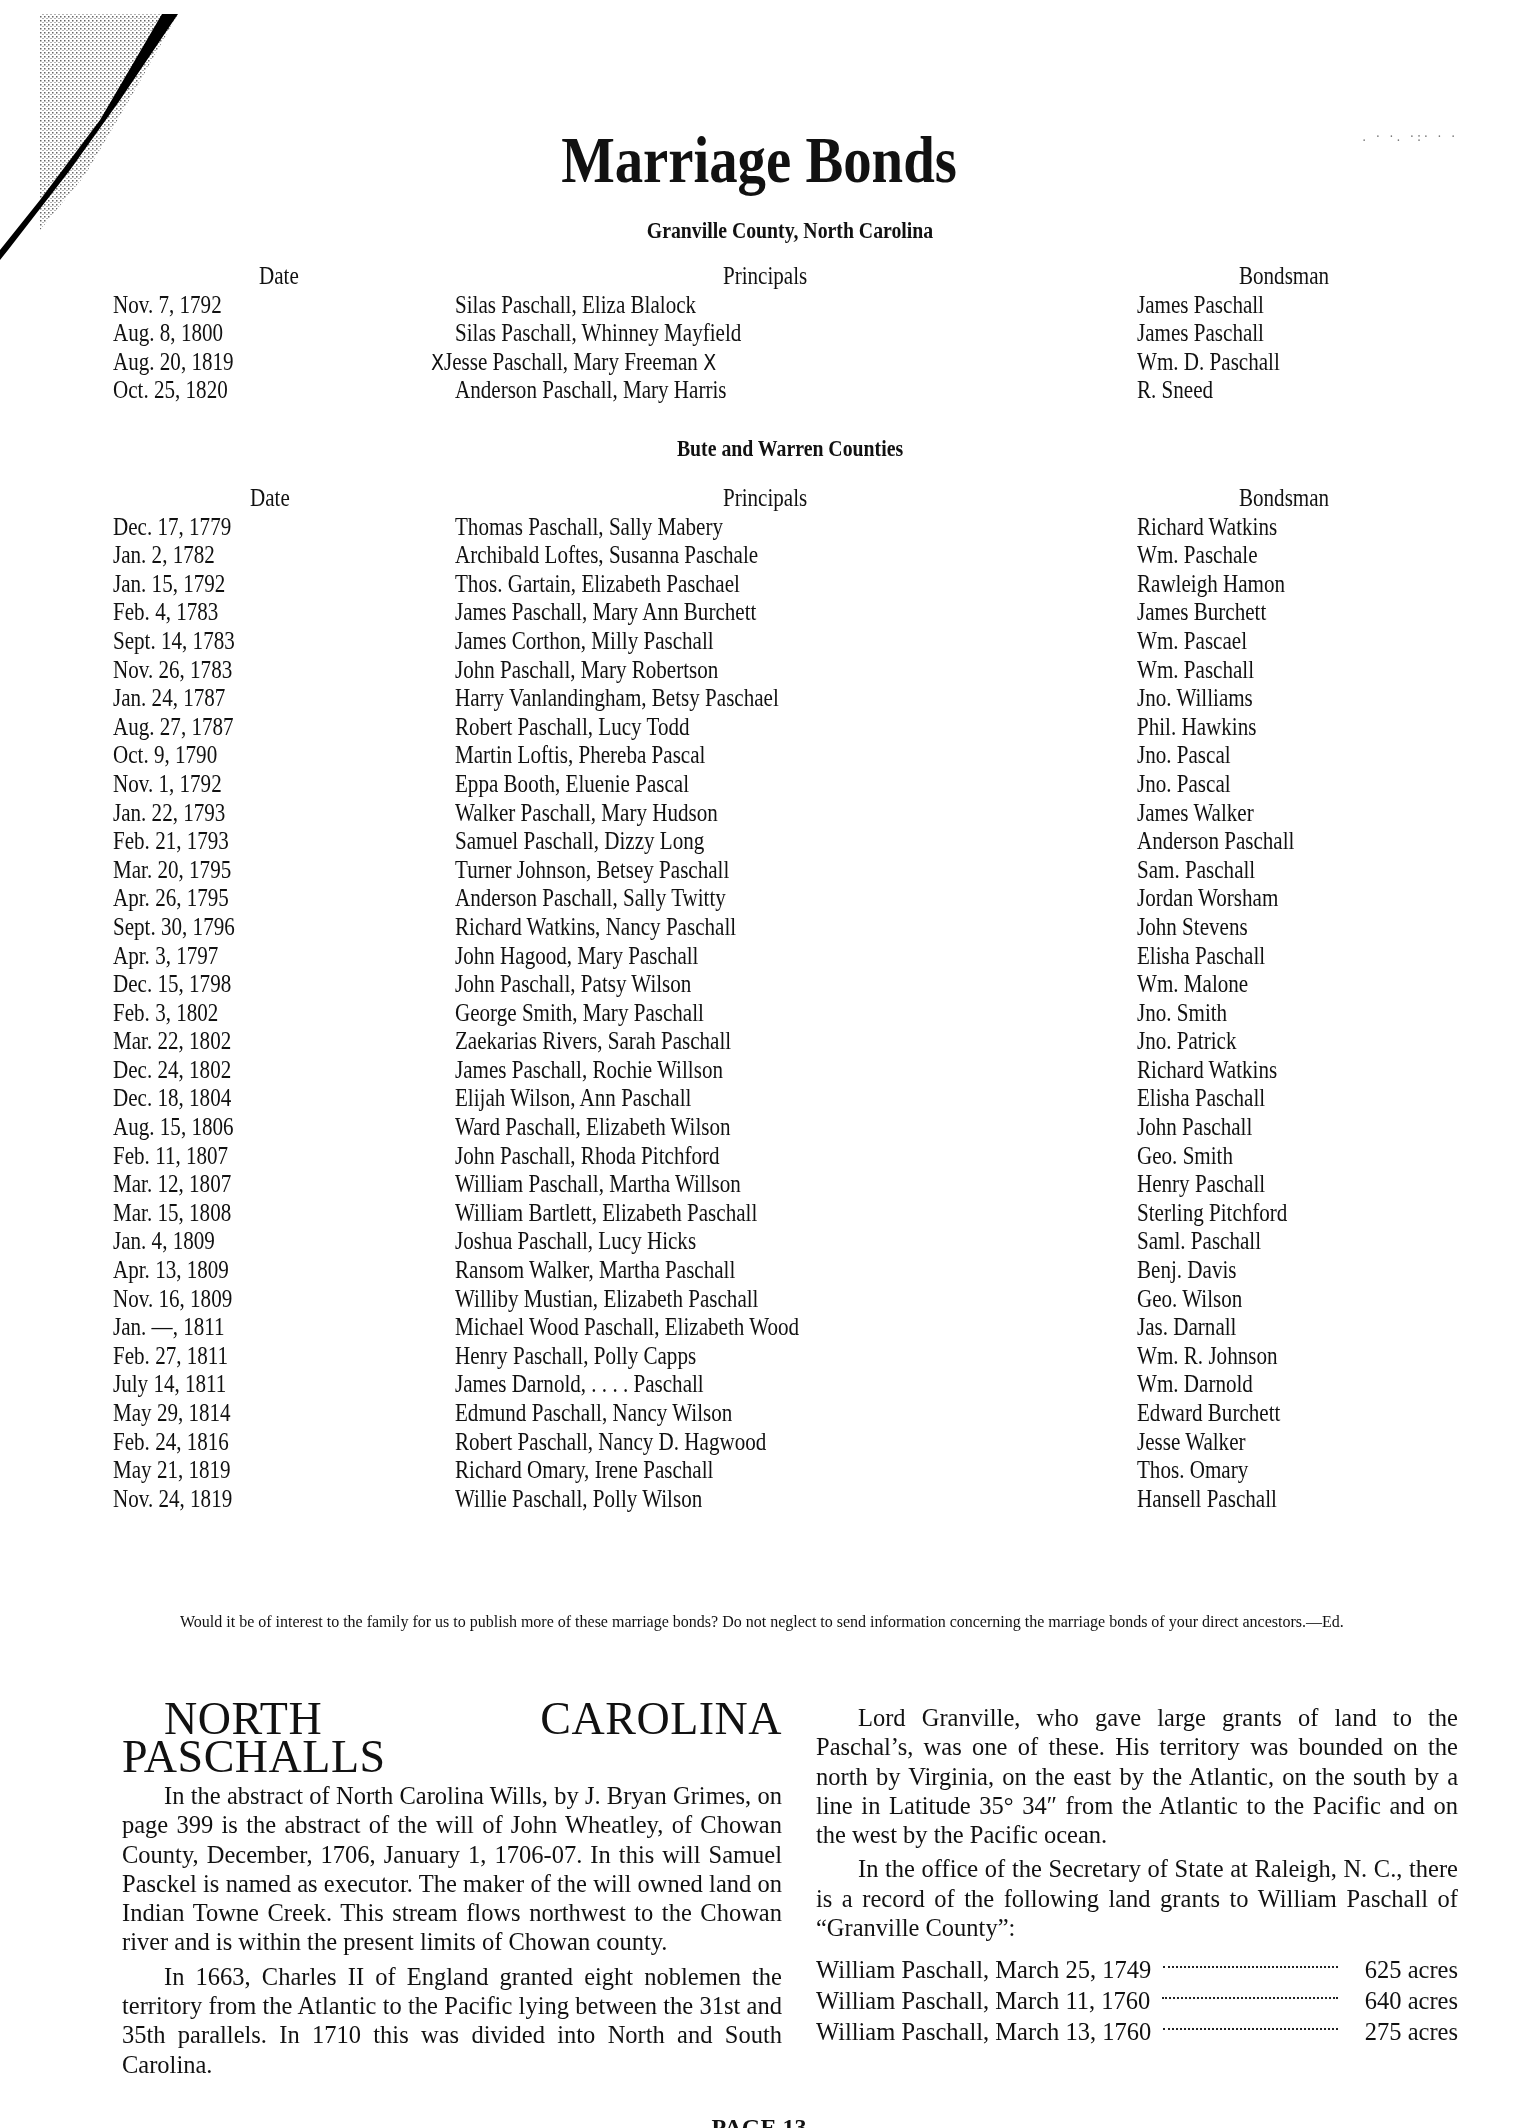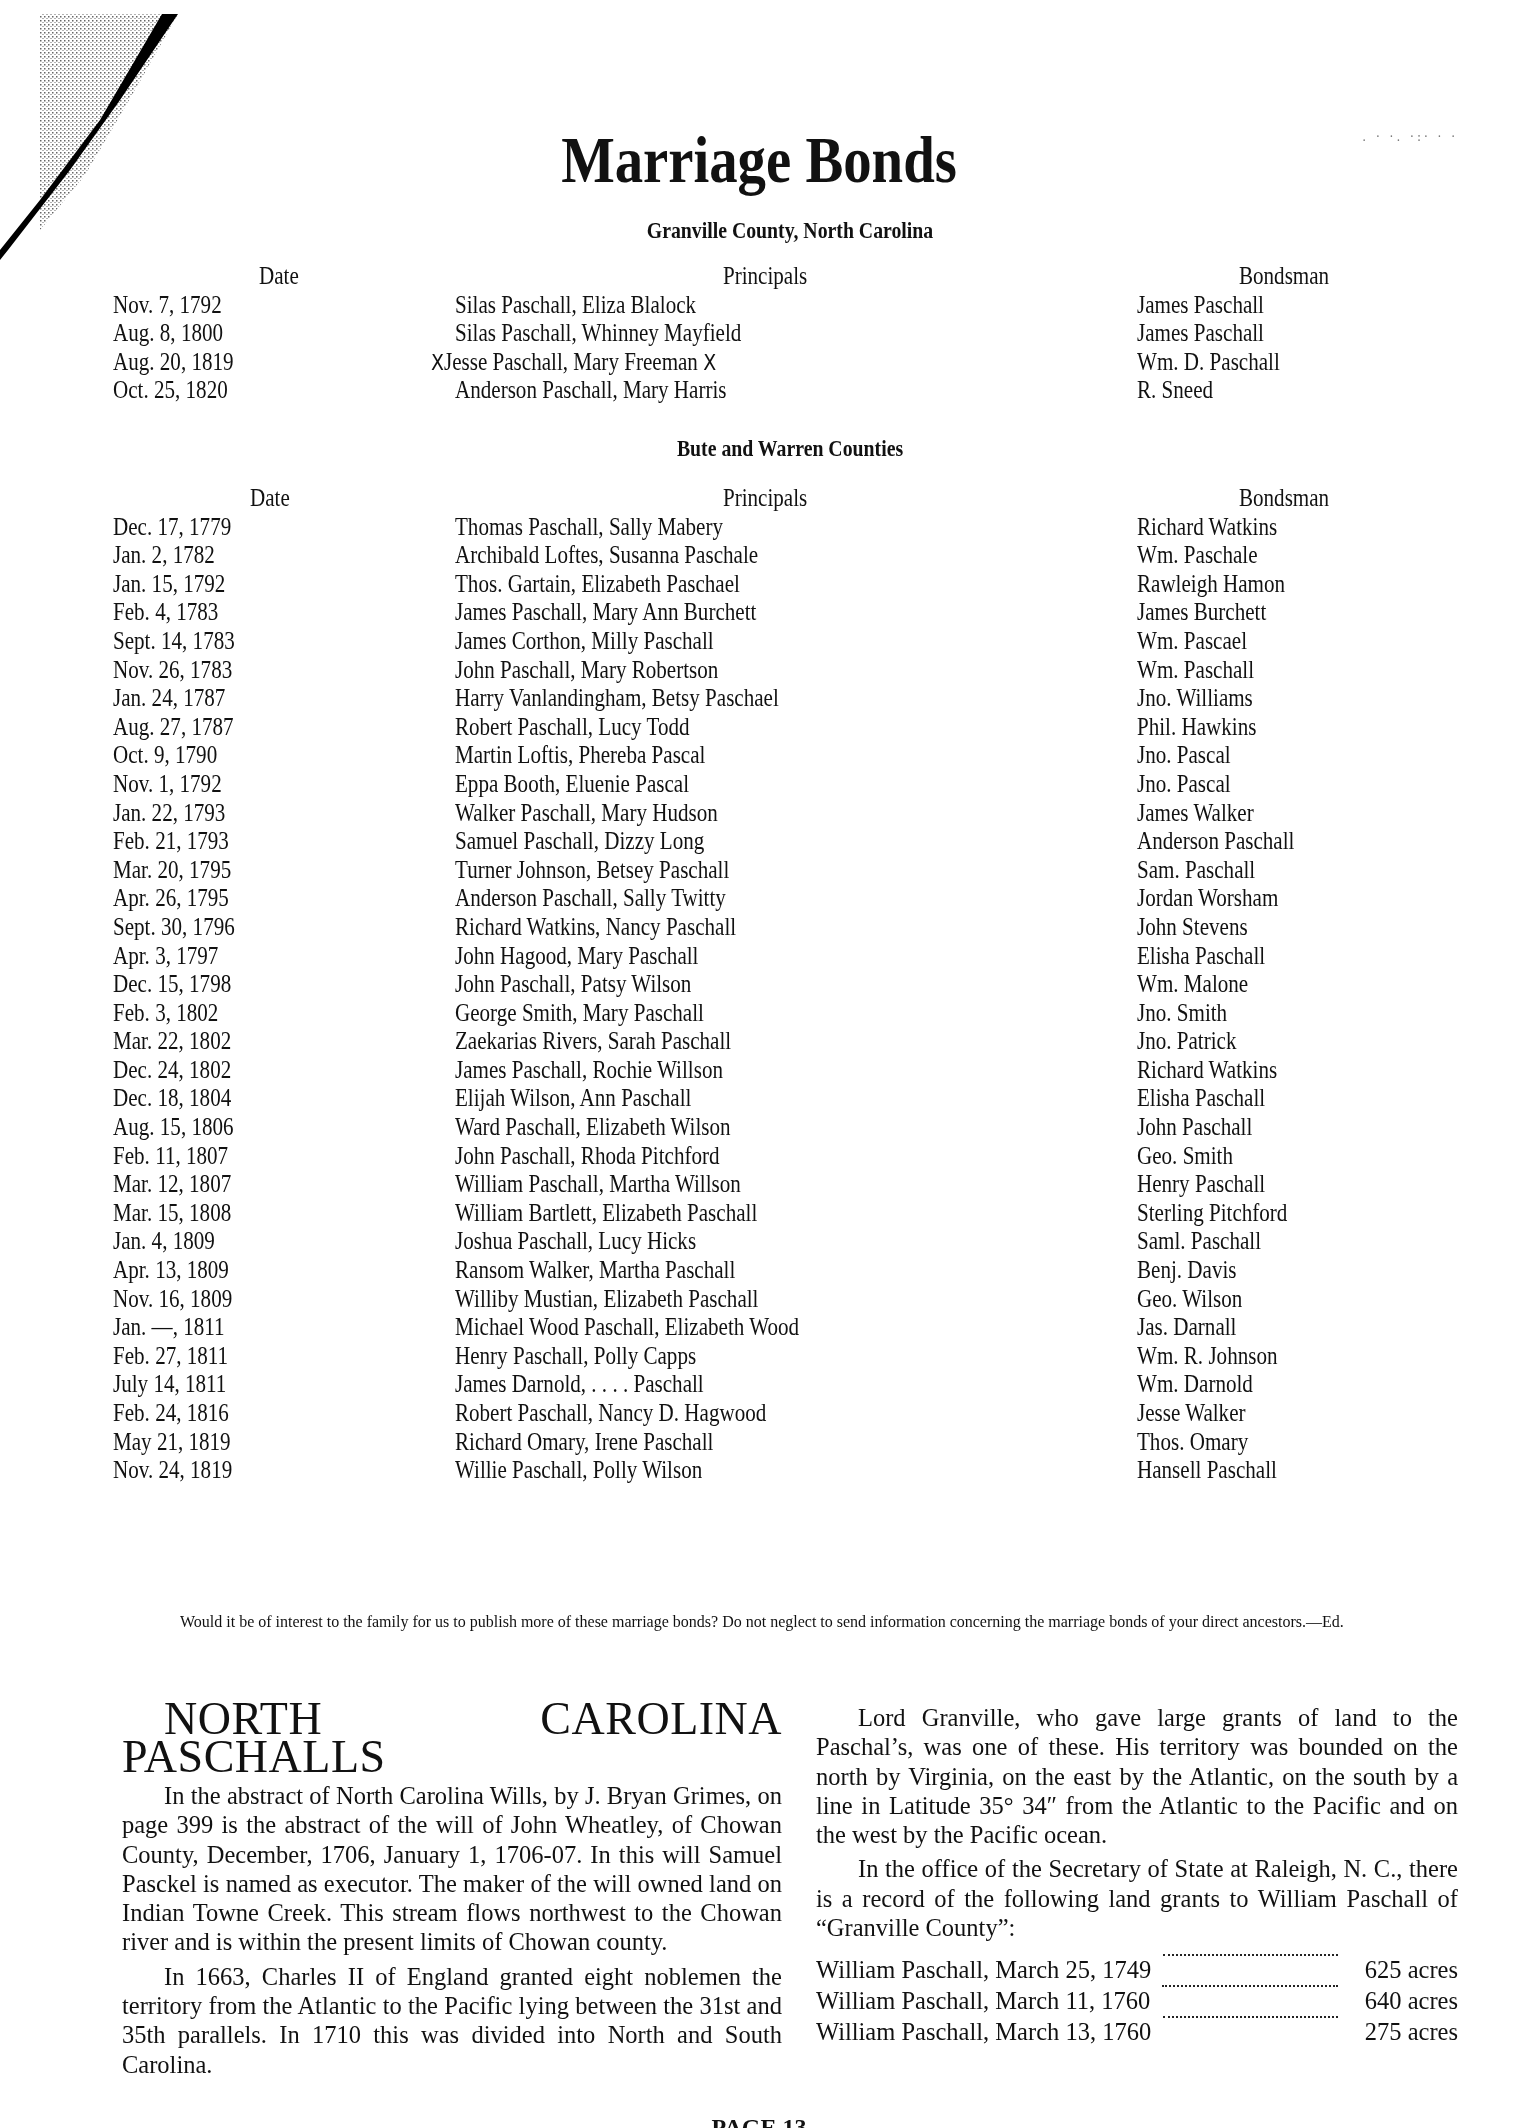--- a/index.html
+++ b/index.html
@@ -30,21 +30,21 @@
           text-align:justify; }
   .note p { margin:0; text-indent:60px; }
   .col { position:absolute; font-family:"Liberation Serif", serif; font-size:24.5px;
          line-height:29.3px; text-align:justify; }
   .col p { margin:0 0 5px 0; text-indent:42px; }
   .col-left { left:122px; top:1700px; width:660px; }
   .col-right { left:816px; top:1703px; width:642px; }
   .nc-title { font-family:"Liberation Serif", serif; font-size:46px; font-weight:normal;
               letter-spacing:0.5px; margin:0 0 2px 0; line-height:38px; text-indent:0; }
   .grants { margin-top:12px; }
-  .grant { display:flex; align-items:flex-start; line-height:31px; }
+  .grant { display:flex; align-items:center; line-height:31px; }
   .grant .g-name { white-space:nowrap; }
   .grant .g-dots { flex:1; border-bottom:2px dotted #222; margin:0 14px 6px 12px; }
   .grant .g-acres { white-space:nowrap; width:106px; text-align:right; }
   .footer { position:absolute; top:2114px; left:0; width:1518px; text-align:center;
             font-family:"Liberation Serif", serif; font-weight:bold; font-size:24px; }
   .specks { position:absolute; right:60px; top:130px; font-size:12px; color:#777; letter-spacing:3px; }
 </style>
 </head>
 <body>
 
@@ -249,20 +249,25 @@
         <span class="c-date">Feb. 27, 1811</span>
         <span class="c-prin">Henry Paschall, Polly Capps</span>
         <span class="c-bond">Wm. R. Johnson</span>
       </div>
       <div class="row">
         <span class="c-date">July 14, 1811</span>
         <span class="c-prin">James Darnold, . . . . Paschall</span>
         <span class="c-bond">Wm. Darnold</span>
       </div>
       <div class="row">
+        <span class="c-date">May 29, 1814</span>
+        <span class="c-prin">Edmund Paschall, Nancy Wilson</span>
+        <span class="c-bond">Edward Burchett</span>
+      </div>
+      <div class="row">
         <span class="c-date">Feb. 24, 1816</span>
         <span class="c-prin">Robert Paschall, Nancy D. Hagwood</span>
         <span class="c-bond">Jesse Walker</span>
       </div>
       <div class="row">
         <span class="c-date">May 21, 1819</span>
         <span class="c-prin">Richard Omary, Irene Paschall</span>
         <span class="c-bond">Thos. Omary</span>
       </div>
       <div class="row">

